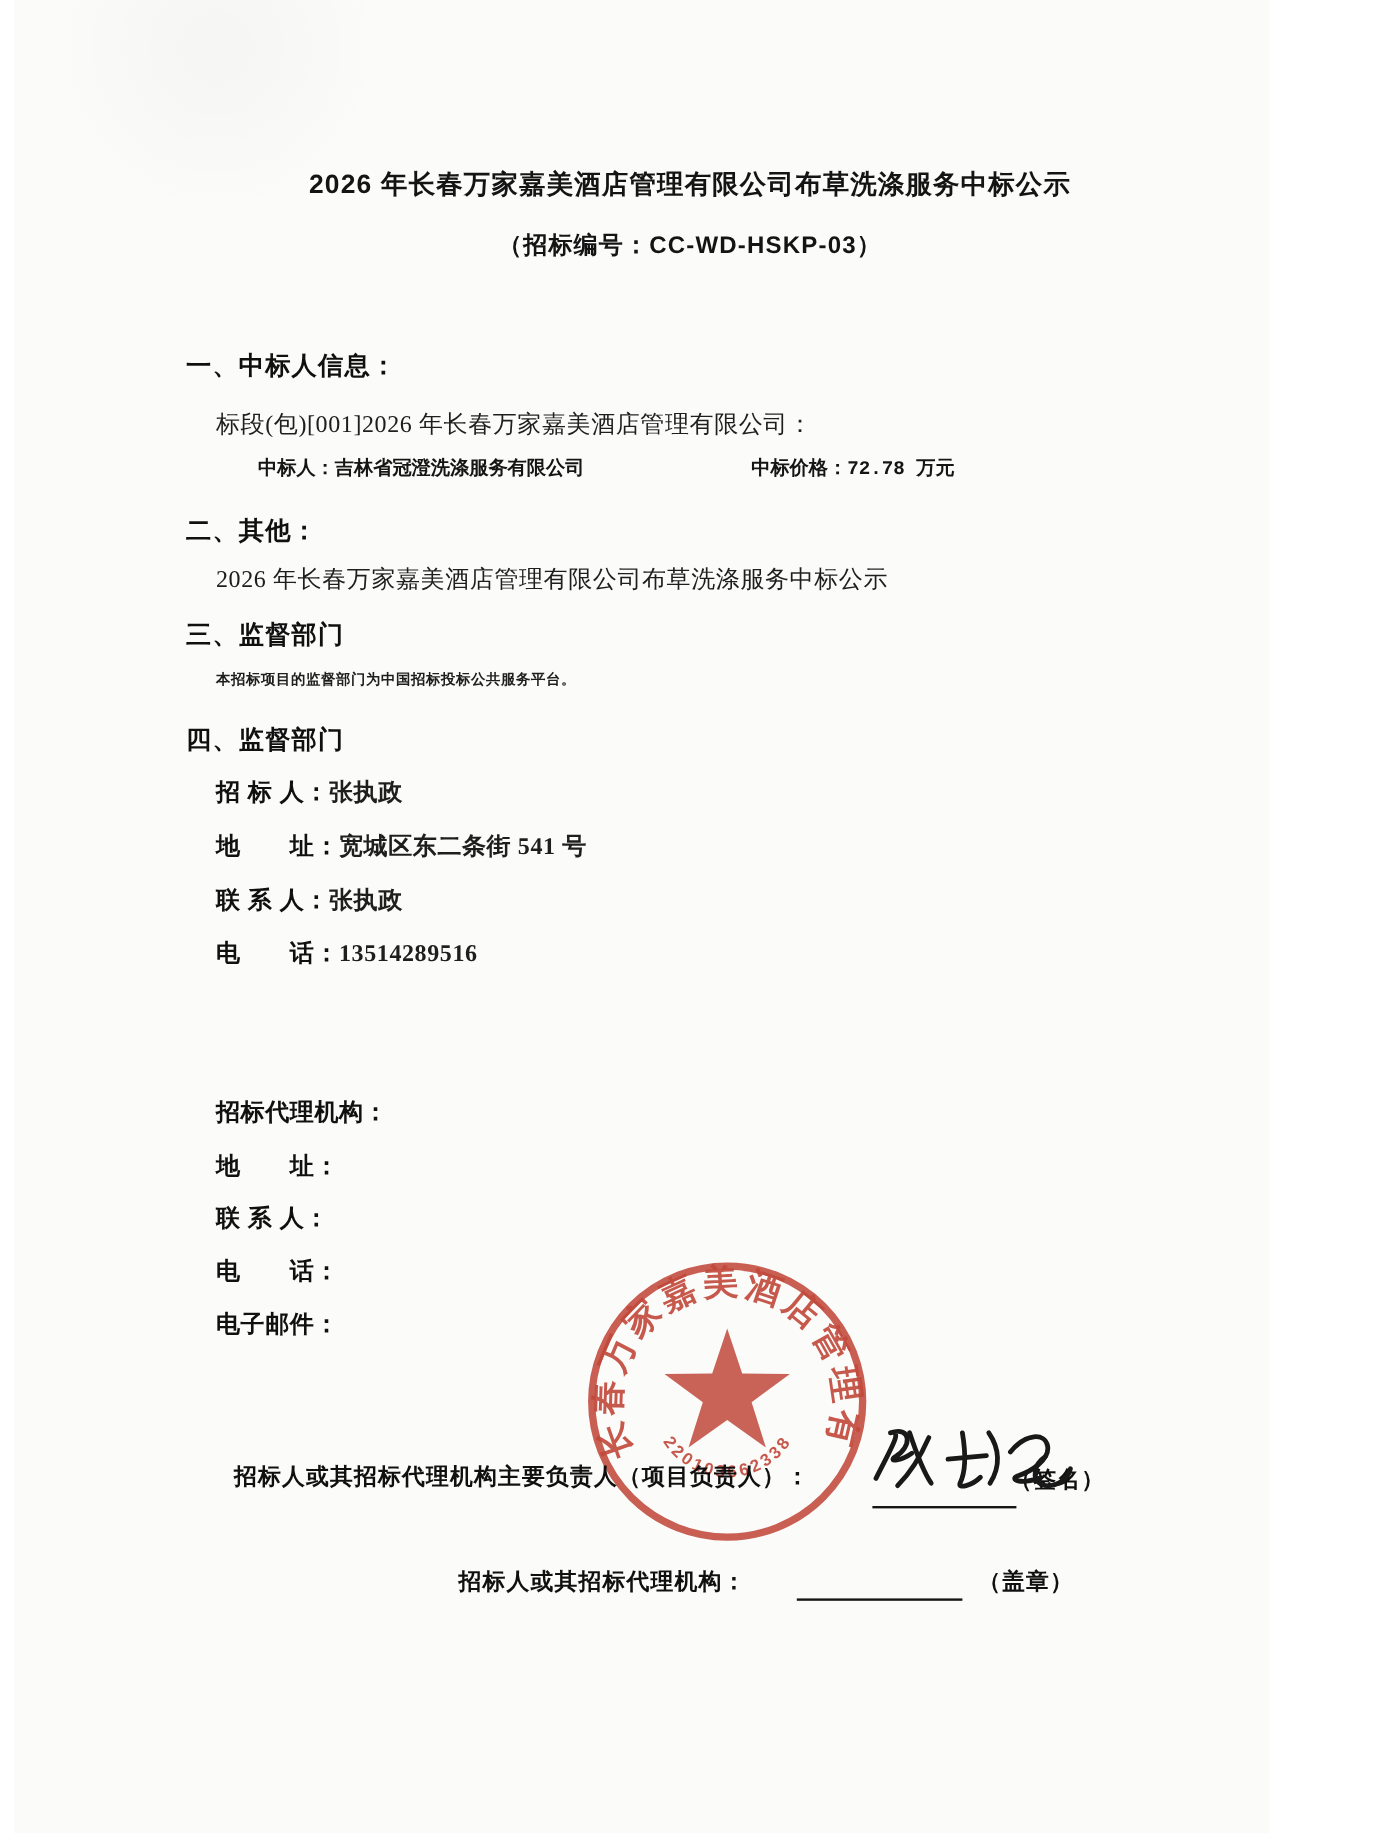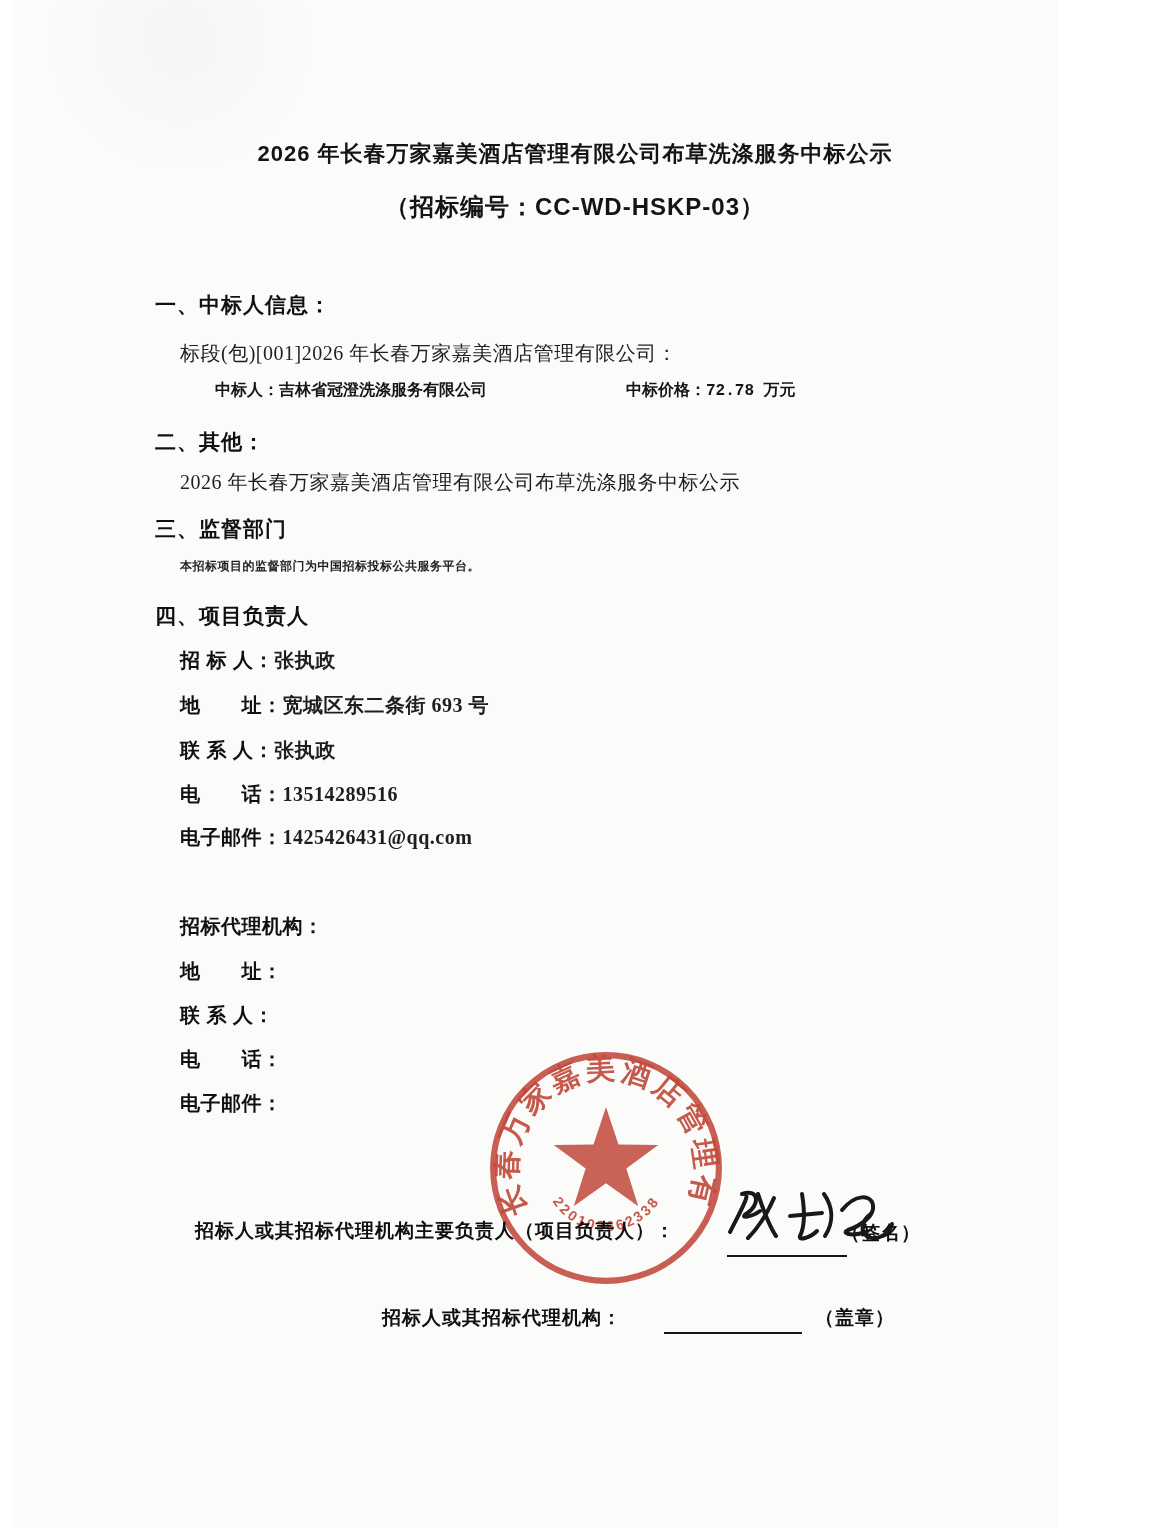--- a/index.html
+++ b/index.html
@@ -25,21 +25,21 @@
     font-weight: bold;
     font-size: 22px;
     letter-spacing: 1px;
     color: #141414;
   }
   .doc-subtitle {
     left: 0; top: 191px; width: 1150px;
     text-align: center;
     font-family: "Liberation Sans", sans-serif;
     font-weight: bold;
-    font-size: 24px;
+    font-size: 20px;
     letter-spacing: 1px;
     color: #141414;
   }
   .sec-heading {
     font-family: "Liberation Sans", sans-serif;
     font-weight: bold;
     font-size: 21px;
     color: #101010;
     letter-spacing: 1px;
   }
@@ -102,27 +102,26 @@
     <span class="abs winner-line" style="left:215px; top:0; white-space:pre;"><span>中标人：</span><span>吉林省冠澄洗涤服务有限公司</span></span>
     <span class="abs winner-line" style="left:626px; top:0; white-space:pre;"><span>中标价格：</span><span>72.78 万元</span></span>
   </div>
 
   <div class="abs sec-heading" style="left:155px; top:428px;">二、其他：</div>
   <div class="abs body-line" style="left:180px; top:469px; font-size:20px;">2026 年长春万家嘉美酒店管理有限公司布草洗涤服务中标公示</div>
 
   <div class="abs sec-heading" style="left:155px; top:515px;">三、监督部门</div>
   <div class="abs body-line" style="left:180px; top:558px; font-size:12px; font-family:'Liberation Sans',sans-serif; font-weight:600;">本招标项目的监督部门为中国招标投标公共服务平台。</div>
 
-  <div class="abs sec-heading" style="left:155px; top:602px;">四、项目负责人</div>
+  <div class="abs sec-heading" style="left:155px; top:602px;">四、监督部门</div>
 
   <div class="abs contact-row" style="left:180px; top:647px;"><span class="lbl">招 标 人：</span><span class="val">张执政</span></div>
-  <div class="abs contact-row" style="left:180px; top:692px;"><span class="lbl">地　　址：</span><span class="val">宽城区东二条街 693 号</span></div>
+  <div class="abs contact-row" style="left:180px; top:692px;"><span class="lbl">地　　址：</span><span class="val">宽城区东二条街 541 号</span></div>
   <div class="abs contact-row" style="left:180px; top:737px;"><span class="lbl">联 系 人：</span><span class="val">张执政</span></div>
   <div class="abs contact-row" style="left:180px; top:781px;"><span class="lbl">电　　话：</span><span class="val">13514289516</span></div>
-  <div class="abs contact-row" style="left:180px; top:824px;"><span class="lbl">电子邮件：</span><span class="val">1425426431@qq.com</span></div>
 
   <div class="abs contact-row" style="left:180px; top:913px;"><span class="lbl">招标代理机构：</span><span class="val"></span></div>
   <div class="abs contact-row" style="left:180px; top:958px;"><span class="lbl">地　　址：</span><span class="val"></span></div>
   <div class="abs contact-row" style="left:180px; top:1002px;"><span class="lbl">联 系 人：</span><span class="val"></span></div>
   <div class="abs contact-row" style="left:180px; top:1046px;"><span class="lbl">电　　话：</span><span class="val"></span></div>
   <div class="abs contact-row" style="left:180px; top:1090px;"><span class="lbl">电子邮件：</span><span class="val"></span></div>
 
   <div class="abs sign-line" style="left:195px; top:1218px;">招标人或其招标代理机构主要负责人（项目负责人）：</div>
   <div class="abs underline-rule" style="left:727px; top:1255px; width:120px;"></div>
   <div class="abs sign-line" style="left:841px; top:1220px;">（签名）</div>

